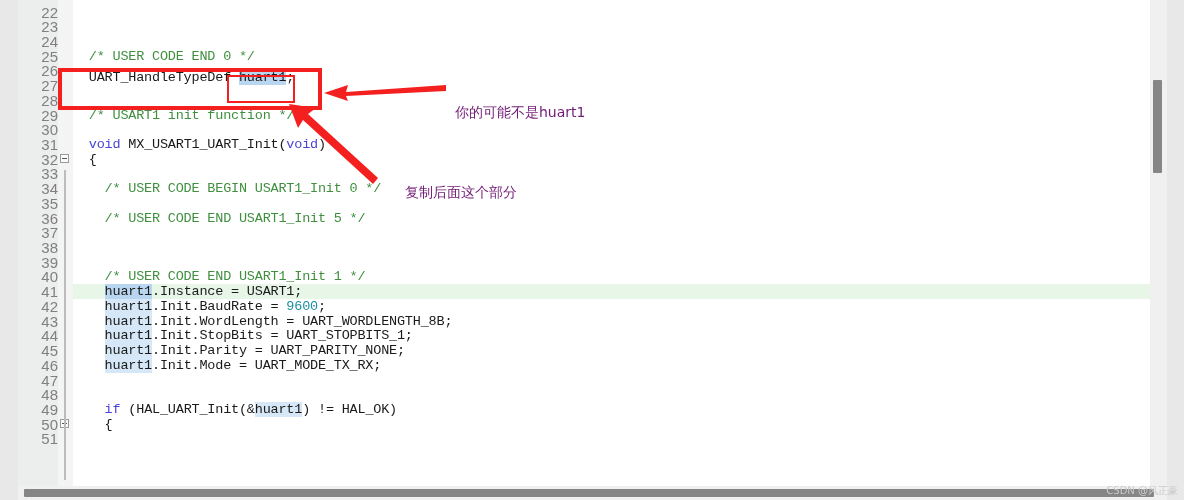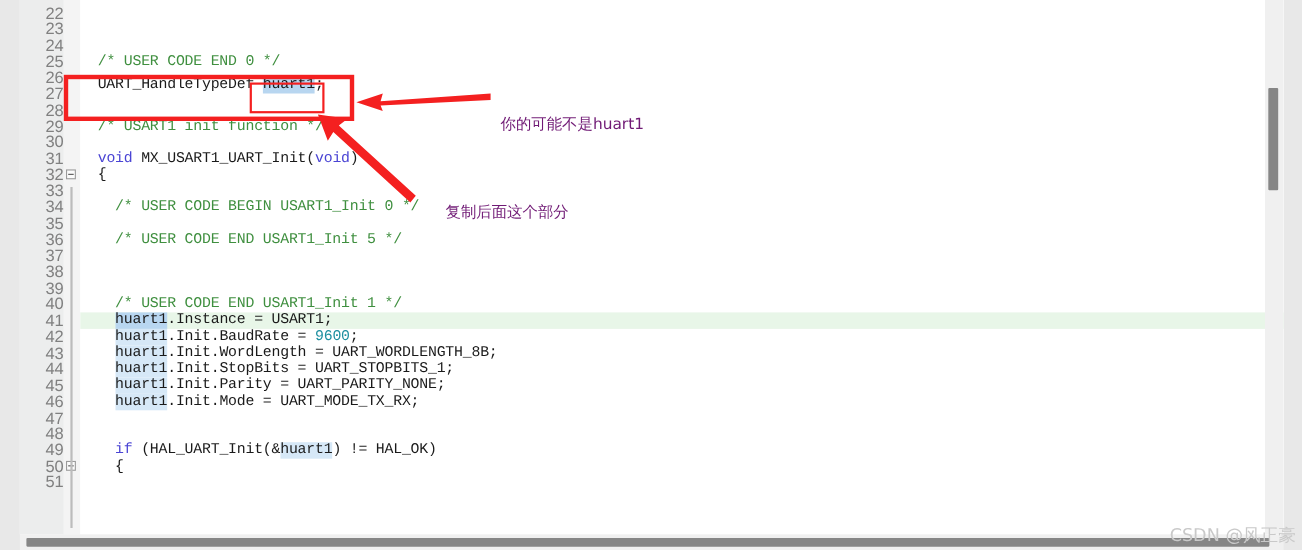--- a/index.html
+++ b/index.html
@@ -162,21 +162,21 @@
     font-weight: 400;
     white-space: nowrap;
   }
 
   
   #watermark {
     position: absolute;
     right: 6px;
     bottom: 2px;
     font-family: "DejaVu Sans", sans-serif;
-    font-size: 16px;
+    font-size: 10px;
     color: #c9c9c9;
     white-space: nowrap;
   }
 </style>
 </head>
 <body>
 
 <div id="app">
 
   <div id="editor">

